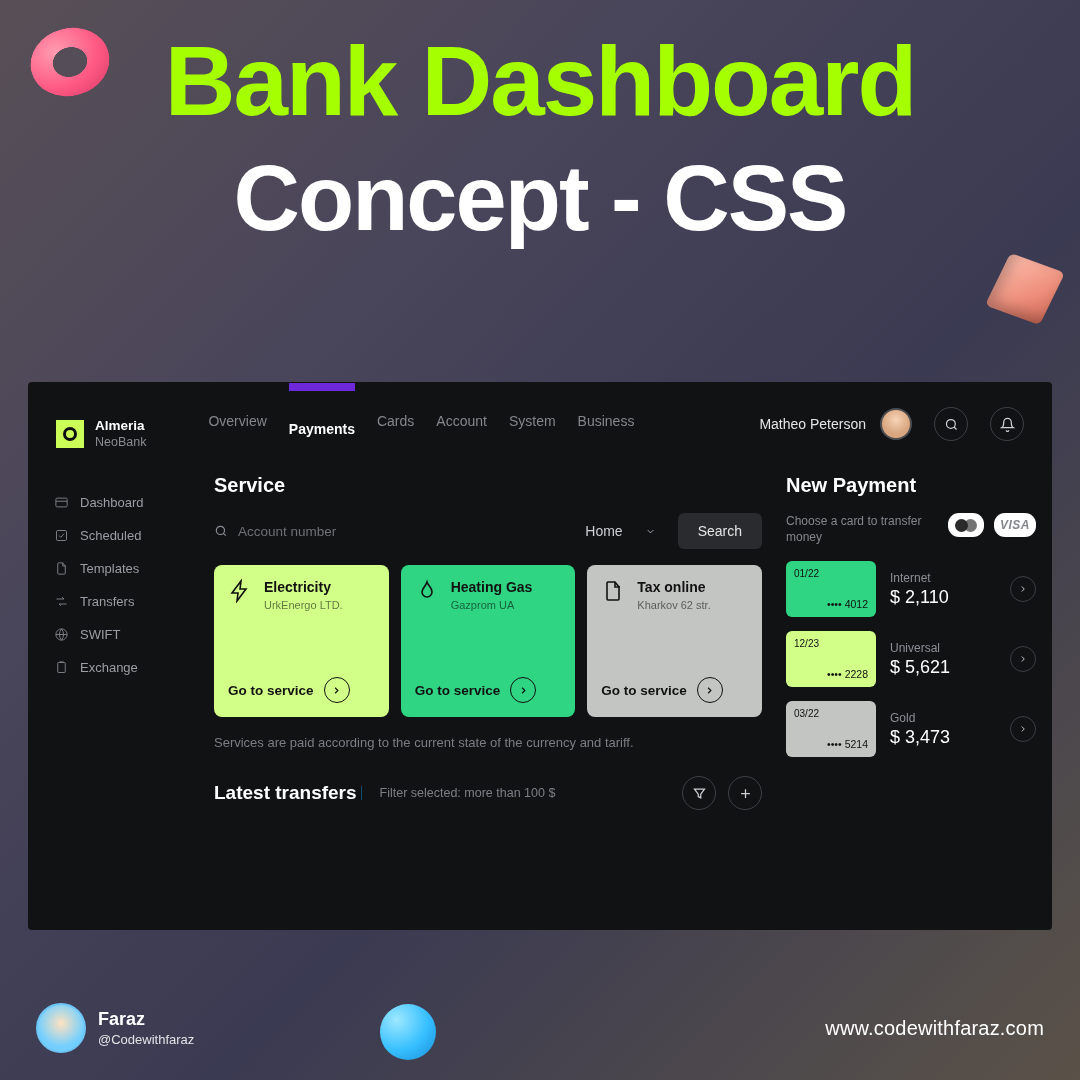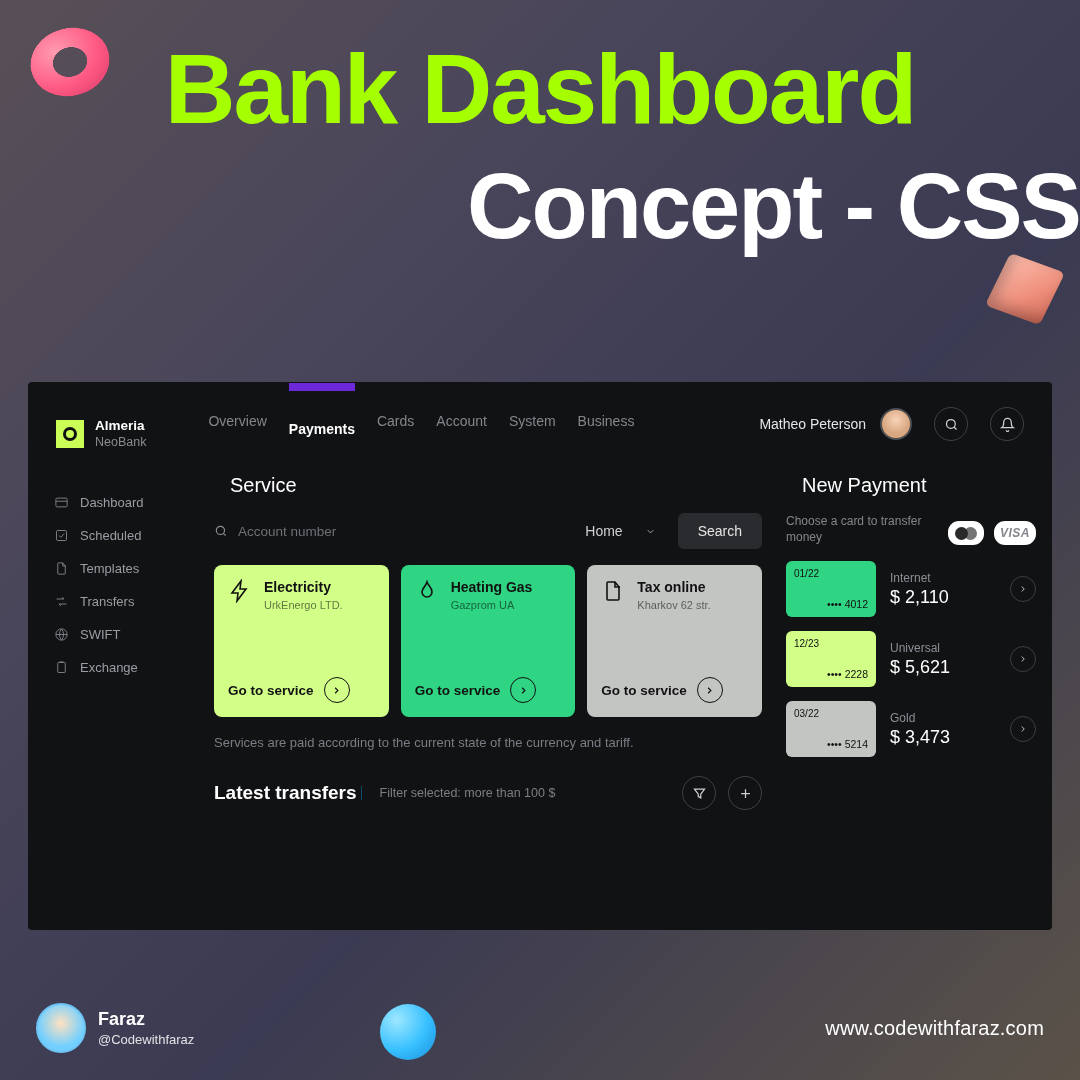--- a/index.html
+++ b/index.html
@@ -24,25 +24,25 @@
   border-radius: 6px;
   transform: rotate(20deg) skewX(-6deg);
   box-shadow: inset 6px -6px 14px rgba(0,0,0,0.25);
 }
 .sphere {
   position: absolute; left: 380px; bottom: 20px; width: 56px; height: 56px;
   border-radius: 50%;
   background: radial-gradient(circle at 30% 28%, #9de8ff, #36bfff 55%, #1a8cd8);
 }
 .hero {
-  position: absolute; left: 0; right: 0; top: 40px; text-align: center;
+  position: absolute; left: 0; right: 0; top: 32px; text-align: center;
   font-weight: 900; letter-spacing: -2px;
 }
 .hero h1 { font-size: 98px; color: #a6ff00; line-height: 1; }
-.hero h2 { font-size: 92px; color: #fff; margin-top: 22px; line-height: 1; text-align: right; }
+.hero h2 { font-size: 92px; color: #fff; margin-top: 22px; line-height: 1; }
 .app {
   position: absolute; left: 28px; right: 28px; top: 382px; height: 548px;
   background: #111214; border-radius: 4px; color: #e5e5e5; overflow: hidden;
 }
 .app-top { display: flex; align-items: center; height: 84px; padding: 0 28px; gap: 18px; }
 .logo { display: flex; align-items: center; gap: 11px; margin-top: 20px; }
 .logo-mark { width: 28px; height: 28px; background: #cbff58; display: flex; align-items: center; justify-content: center; }
 .logo-mark span { width: 14px; height: 14px; border: 3px solid #0f0f10; border-radius: 50%; display: block; }
 .logo-text { line-height: 1.15; font-size: 13.5px; }
 .logo-text b { font-weight: 700; color: #fff; }
@@ -53,21 +53,21 @@
 .user-area { margin-left: auto; display: flex; align-items: center; gap: 14px; font-size: 14px; }
 .avatar { width: 32px; height: 32px; border-radius: 50%; border: 2px solid #4c4d52; background: radial-gradient(circle at 50% 35%, #f8d3b8, #d8a780 60%); }
 .icon-btn { width: 34px; height: 34px; border-radius: 50%; border: 1.5px solid #3f4045; display: flex; align-items: center; justify-content: center; margin-left: 8px; cursor: pointer; }
 .icon-btn svg { width: 15px; height: 15px; stroke: #cfcfd4; fill: none; stroke-width: 2; }
 .app-body { display: flex; height: calc(100% - 84px); }
 .sidebar { width: 178px; padding: 20px 0 0 26px; }
 .sidebar-item { display: flex; align-items: center; gap: 11px; font-size: 13px; color: #9b9da4; padding: 9px 0; cursor: pointer; }
 .sidebar-item svg { width: 15px; height: 15px; stroke: #7a7c82; fill: none; stroke-width: 1.6; }
 .main { flex: 1; padding: 8px 16px 0 8px; display: flex; gap: 24px; }
 .main-left { flex: 1; }
-.section-title { color: #fff; font-size: 20px; font-weight: 400; margin-bottom: 16px; margin-left: 16px; }
+.section-title { color: #fff; font-size: 20px; font-weight: 700; margin-bottom: 16px; }
 .search-row { display: flex; align-items: center; gap: 14px; margin-bottom: 16px; }
 .search-input { flex: 1; display: flex; align-items: center; gap: 10px; font-size: 13.5px; color: #6e7076; }
 .search-input svg { width: 14px; height: 14px; stroke: #8c8e95; fill: none; stroke-width: 2; }
 .dd { display: flex; align-items: center; gap: 22px; font-size: 14px; color: #cfcfd4; cursor: pointer; padding: 0 8px; }
 .dd svg { width: 11px; height: 11px; stroke: #aeb0b6; fill: none; stroke-width: 2; }
 .search-btn { background: #2a2b2e; color: #e5e5e5; border-radius: 6px; padding: 10px 20px; font-size: 14px; cursor: pointer; }
 .tiles { display: flex; gap: 12px; }
 .tile { flex: 1; border-radius: 8px; padding: 14px 14px 14px; min-height: 152px; display: flex; flex-direction: column; color: #111; }
 .tile .head { display: flex; gap: 10px; }
 .tile .ico { width: 26px; height: 26px; }
@@ -78,21 +78,21 @@
 .tile .arrow { width: 26px; height: 26px; border: 1.8px solid #111; border-radius: 50%; display: flex; align-items: center; justify-content: center; }
 .tile .arrow svg { width: 11px; height: 11px; stroke: #111; fill: none; stroke-width: 2.5; }
 .t-yellow { background: #d2ff88; }
 .t-green { background: #2fd582; }
 .t-grey { background: #c3c5c3; }
 .note { font-size: 13px; color: #7b7d84; margin-top: 18px; }
 .transfers-head { display: flex; align-items: center; gap: 4px; margin-top: 26px; }
 .transfers-head h3 { color: #fff; font-size: 19px; font-weight: 600; }
 .ft { font-size: 12.5px; color: #7d7f85; border-left: 1px solid #0c4a6e; padding-left: 18px; flex: 1; }
 .main-right { width: 250px; }
-.np-sub { display: flex; align-items: flex-end; gap: 10px; margin-bottom: 16px; }
+.np-sub { display: flex; align-items: flex-start; gap: 10px; margin-bottom: 16px; }
 .np-sub span { font-size: 12px; color: #84868c; flex: 1; line-height: 1.35; }
 .card-mark { background: #fff; border-radius: 11px; padding: 4px 6px; display: flex; align-items: center; justify-content: center; height: 24px; min-width: 36px; }
 .mc-ico { width: 22px; height: 14px; position: relative; }
 .mc-ico::before, .mc-ico::after { content: ""; position: absolute; width: 13px; height: 13px; border-radius: 50%; top: 0.5px; }
 .mc-ico::before { left: 0; background: #2a2a2a; }
 .mc-ico::after { right: 0; background: #2a2a2a; opacity: 0.65; }
 .visa { font-size: 10px; font-weight: 900; font-style: italic; color: #1a1f71; letter-spacing: 0.5px; }
 .pay-row { display: flex; align-items: center; gap: 14px; margin-bottom: 14px; }
 .mini { width: 90px; height: 56px; border-radius: 6px; padding: 7px 8px; font-size: 10px; color: #111; display: flex; flex-direction: column; justify-content: space-between; }
 .mini.green { background: #2fd582; }

